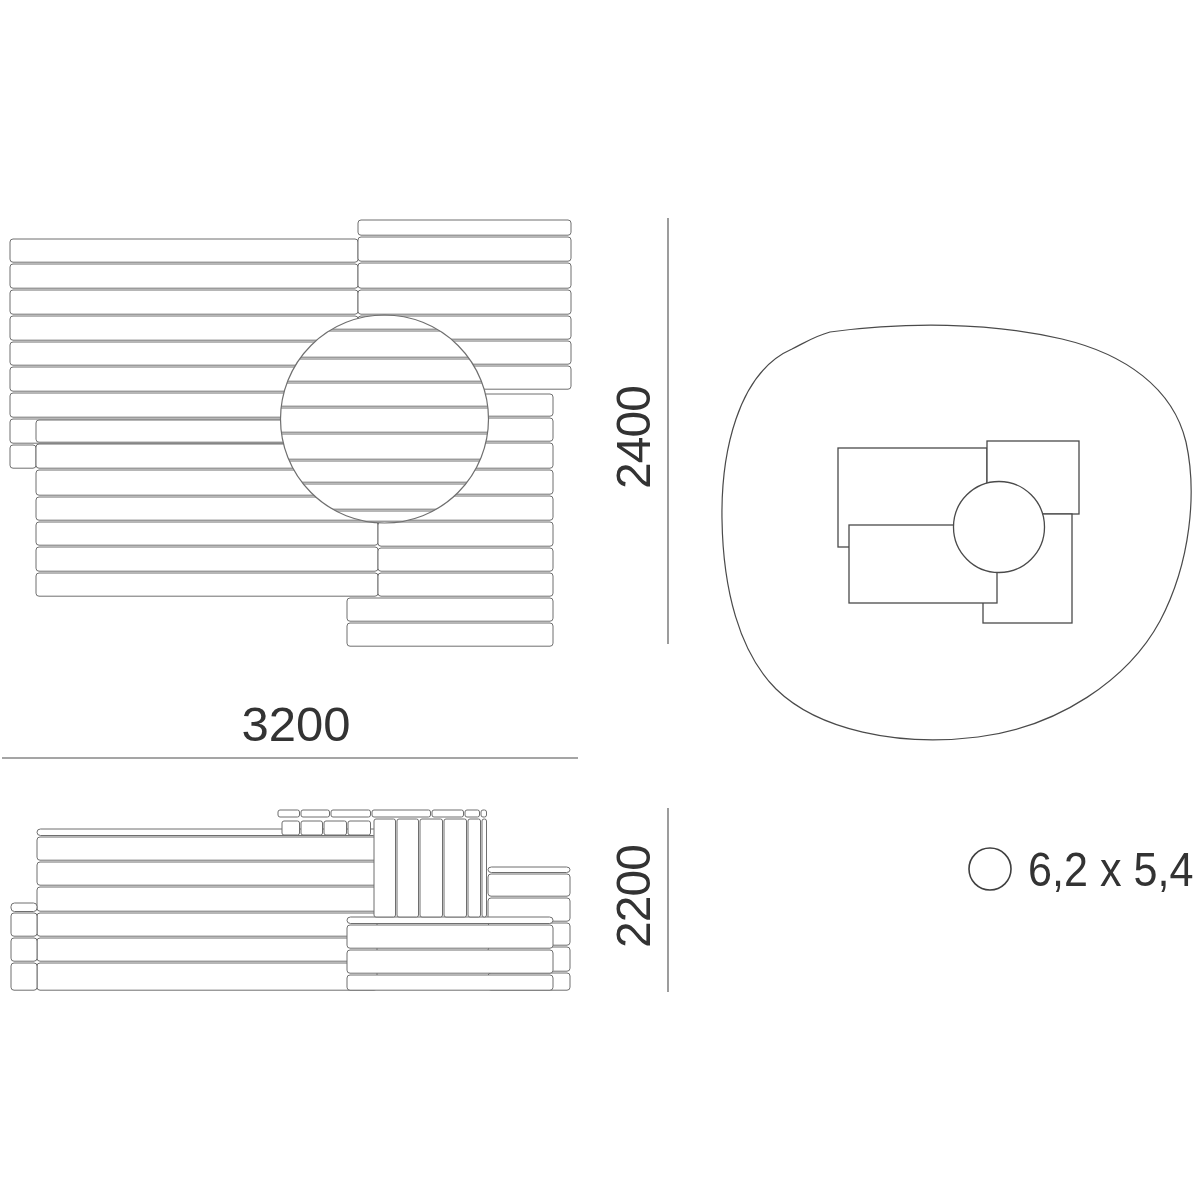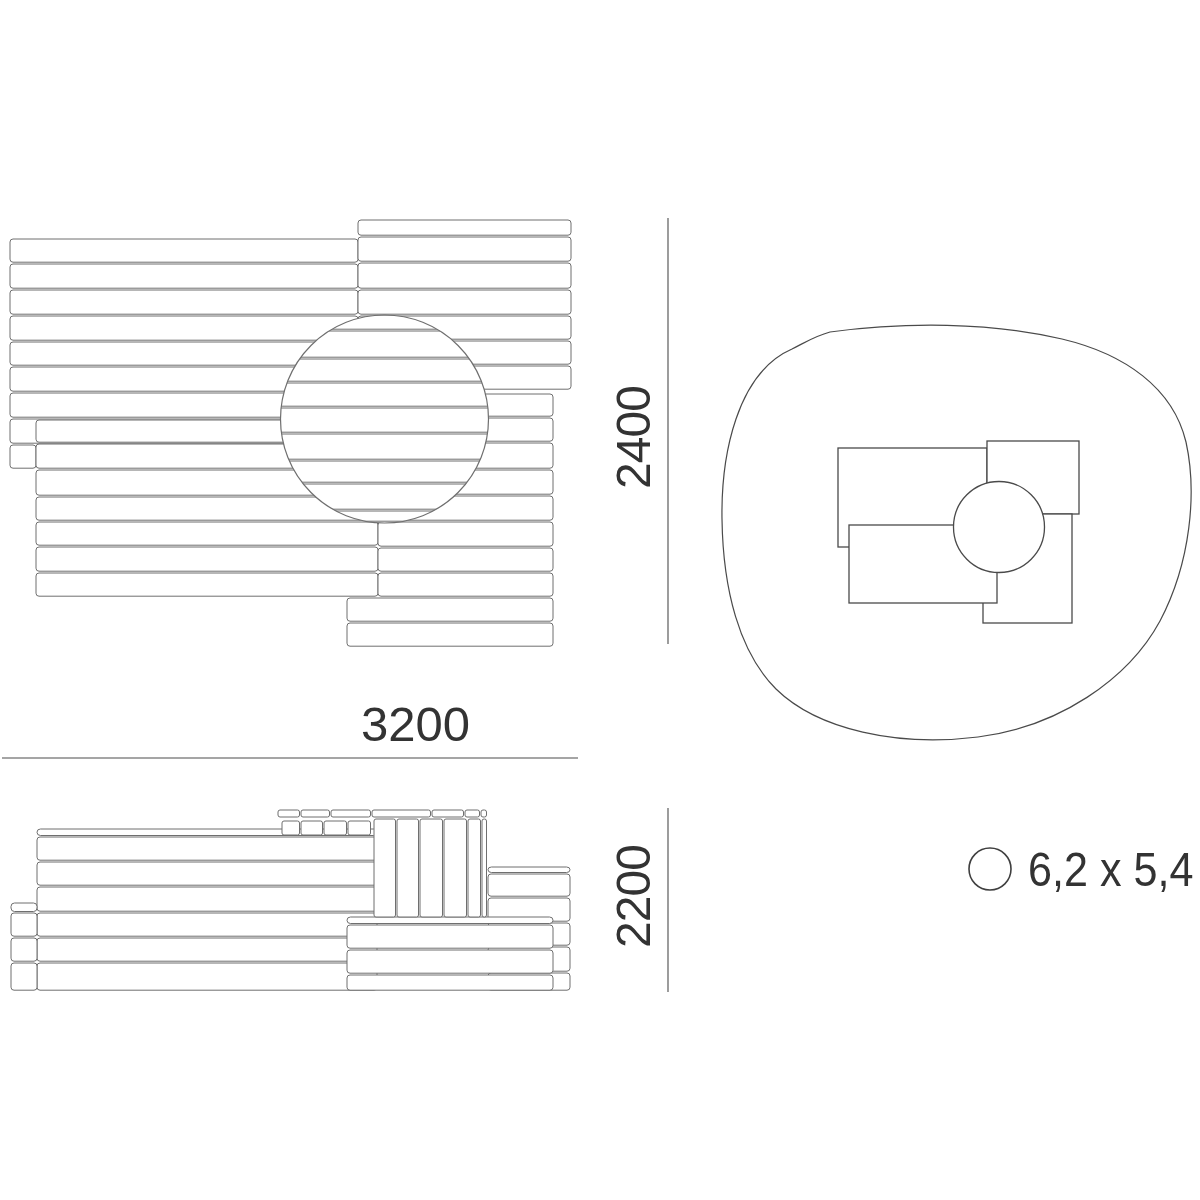--- a/index.html
+++ b/index.html
@@ -4,21 +4,21 @@
 <style>
   html,body{margin:0;padding:0;background:#fff;}
   #sheet{
     position:relative;width:1200px;height:1200px;background:#fff;overflow:hidden;
     font-family:"Liberation Sans", sans-serif;
   }
   .dim-label{
     position:absolute;color:#333;font-size:49px;font-weight:400;
     letter-spacing:0;line-height:48px;white-space:nowrap;
   }
-  .dim-h{width:348px;text-align:right;}
+  .dim-h{width:348px;text-align:center;}
   .dim-v-wrap{
     position:absolute;width:100px;height:100px;display:flex;
     align-items:center;justify-content:center;
   }
   .dim-v-wrap span{
     display:block;transform:rotate(-90deg);font-size:48px;letter-spacing:-1px;
     color:#333;white-space:nowrap;
   }
   .zone-label{
     position:absolute;left:1028px;top:845px;height:48px;line-height:48px;

